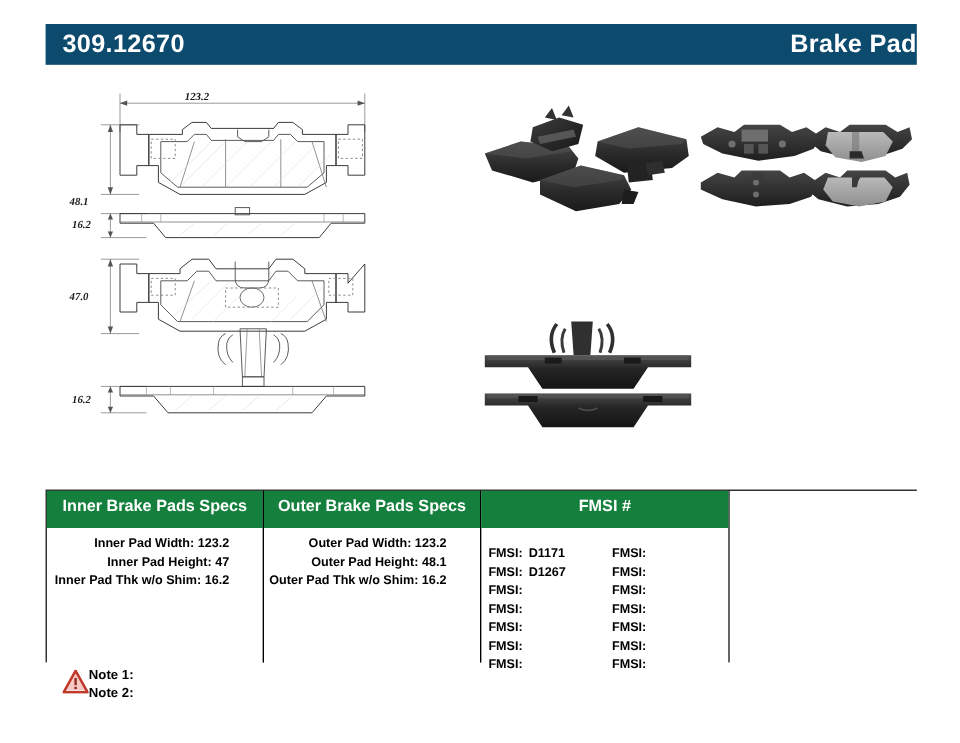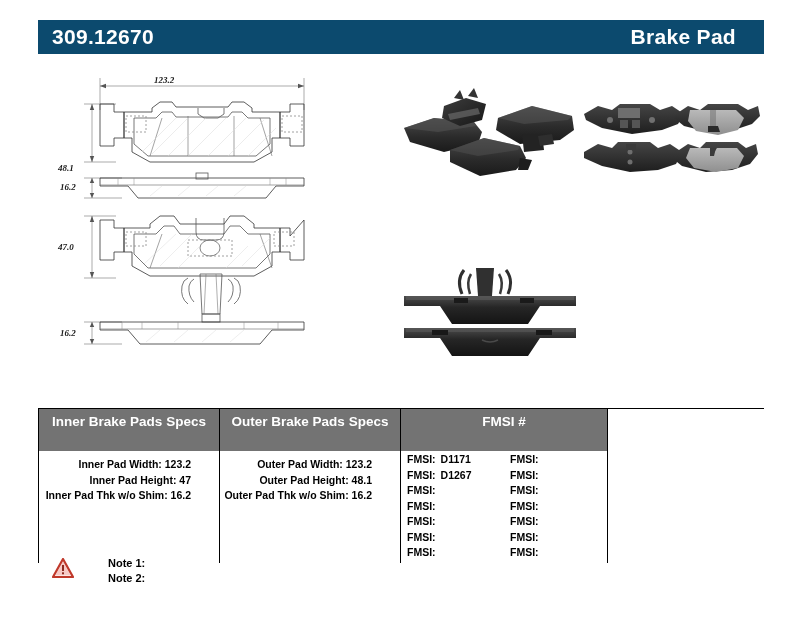--- a/index.html
+++ b/index.html
@@ -32,21 +32,20 @@
     font-size: 21px;
     font-weight: bold;
     letter-spacing: 0.3px;
     padding-left: 14px;
   }
   #header-product-type {
     color: #ffffff;
     font-size: 21px;
     font-weight: bold;
     letter-spacing: 0.3px;
-    padding-right: 28px;
   }
 
   
   #drawings {
     position: absolute;
     left: 38px;
     top: 66px;
     width: 340px;
     height: 320px;
   }
@@ -81,66 +80,66 @@
     border-right: 1px solid #000;
     margin-right: -1px;
     box-sizing: border-box;
   }
   #col-inner { width: 182px; }
   #col-outer { width: 182px; }
   #col-fmsi  { width: 208px; }
   #col-related { width: 176px; }
 
   .col-header {
-    background: #737373;
+    background: #15803d;
     color: #ffffff;
     font-size: 13.5px;
     font-weight: bold;
     text-align: center;
-    height: 42px;
+    height: 31px;
     line-height: 25px;
     overflow: hidden;
     white-space: nowrap;
   }
   .col-body {
     padding-top: 6px;
     height: 112px;
     box-sizing: border-box;
   }
   .spec-line {
     font-size: 10.5px;
     font-weight: bold;
     color: #000000;
     line-height: 15.5px;
     white-space: nowrap;
   }
   .spec-line.right { text-align: right; padding-right: 28px; }
   .spec-line.left  { text-align: left;  padding-left: 6px; }
 
-  .fmsi-body { display: flex; padding-top: 1px; height: 112px; box-sizing: border-box; }
+  .fmsi-body { display: flex; padding-top: 14px; height: 112px; box-sizing: border-box; }
   .fmsi-subcol { width: 50%; padding-left: 6px; box-sizing: border-box; }
   .fmsi-line {
     font-size: 10.5px;
     font-weight: bold;
     line-height: 15.5px;
     white-space: nowrap;
     color: #000;
   }
   .fmsi-val { padding-left: 5px; }
 
   
   #notes {
     position: absolute;
     left: 52px;
     top: 556px;
     display: flex;
     align-items: flex-start;
   }
   #warning-icon { width: 22px; height: 20px; margin-top: 2px; }
-  #notes-text { margin-left: 34px; }
+  #notes-text { }
   .note-line {
     font-size: 11px;
     font-weight: bold;
     color: #000;
     line-height: 15px;
     white-space: nowrap;
   }
 </style>
 </head>
 <body>

